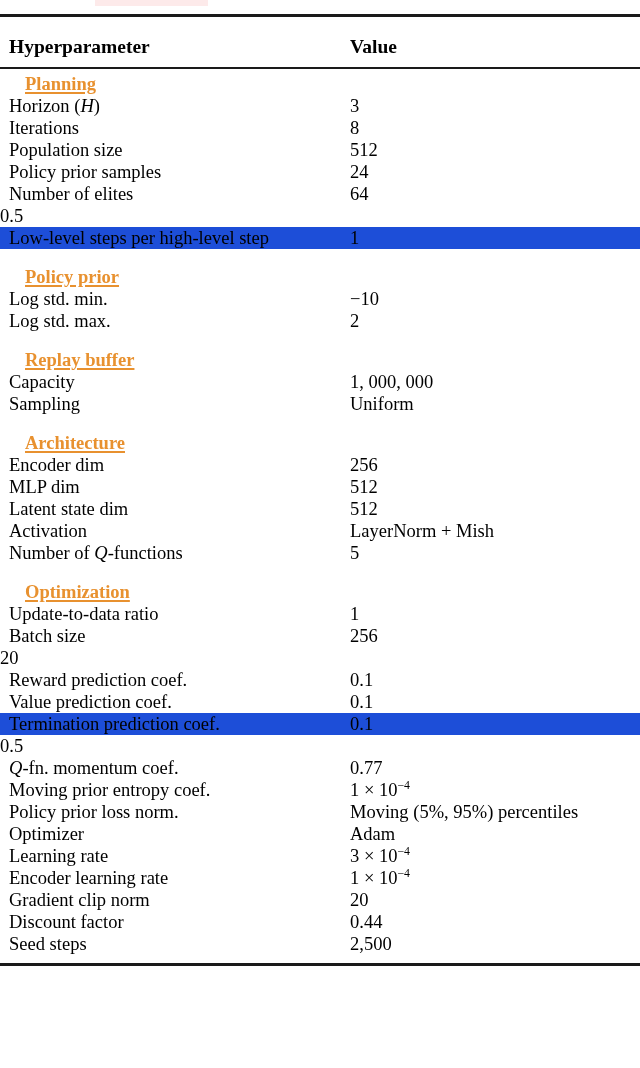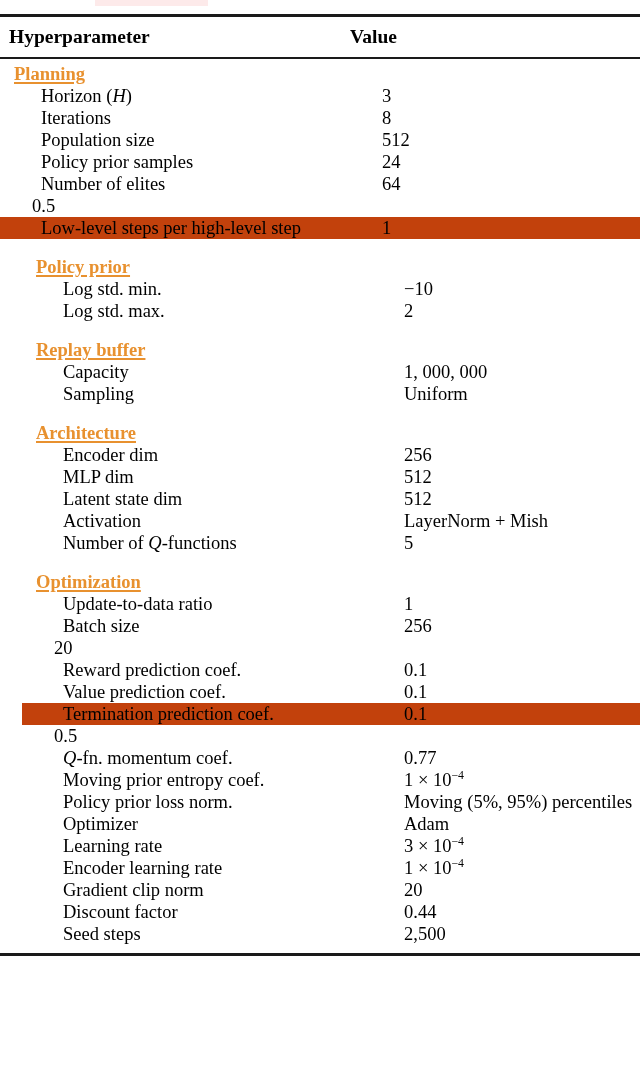--- a/index.html
+++ b/index.html
@@ -47,21 +47,21 @@
     height: 3px;
     background: #1a1a1a;
   }
 
   .thead {
     display: flex;
     align-items: baseline;
     font-weight: bold;
     font-size: 19.5px;
     line-height: 22px;
-    padding: 9px 0 9px 0;
+    padding: 19px 0 9px 0;
   }
 
   .col-key {
     width: 350px;
     padding-left: 9px;
     box-sizing: border-box;
   }
   .col-val {
     flex: 1 1 auto;
     box-sizing: border-box;
@@ -71,45 +71,43 @@
   .tbody {
     padding-top: 4px;
     padding-bottom: 8px;
   }
 
   .section {
     display: block;
   }
   .section + .section {
     margin-top: 17px;
-    margin-left: 22px;
   }
 
   .section-title {
     color: #e8912f;
     font-weight: bold;
     font-size: 18.5px;
     line-height: 22px;
-    padding-left: 14px;
+    padding-left: 25px;
     text-decoration: underline;
     text-underline-offset: 2px;
     text-decoration-thickness: 2px;
     display: inline-block;
   }
 
   .row {
     display: flex;
     align-items: baseline;
     font-size: 18.5px;
     line-height: 22px;
     height: 22px;
-    padding-left: 32px;
   }
   .row.highlight {
-    background: #c2410c;
+    background: #1d4ed8;
   }
 
   .row .col-key { white-space: nowrap; }
   .row .col-val { white-space: nowrap; }
 
   .mathit {
     font-style: italic;
     font-family: "Liberation Serif", "DejaVu Serif", serif;
   }
   sup {

